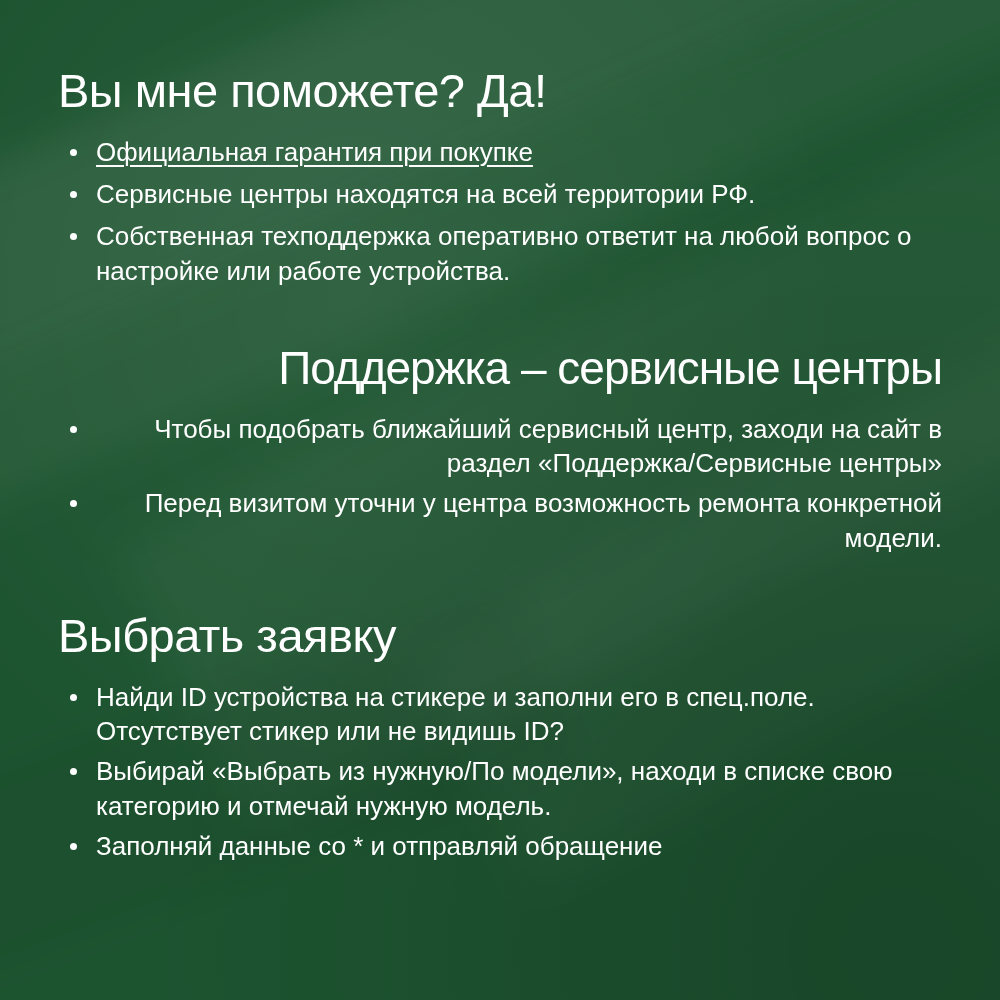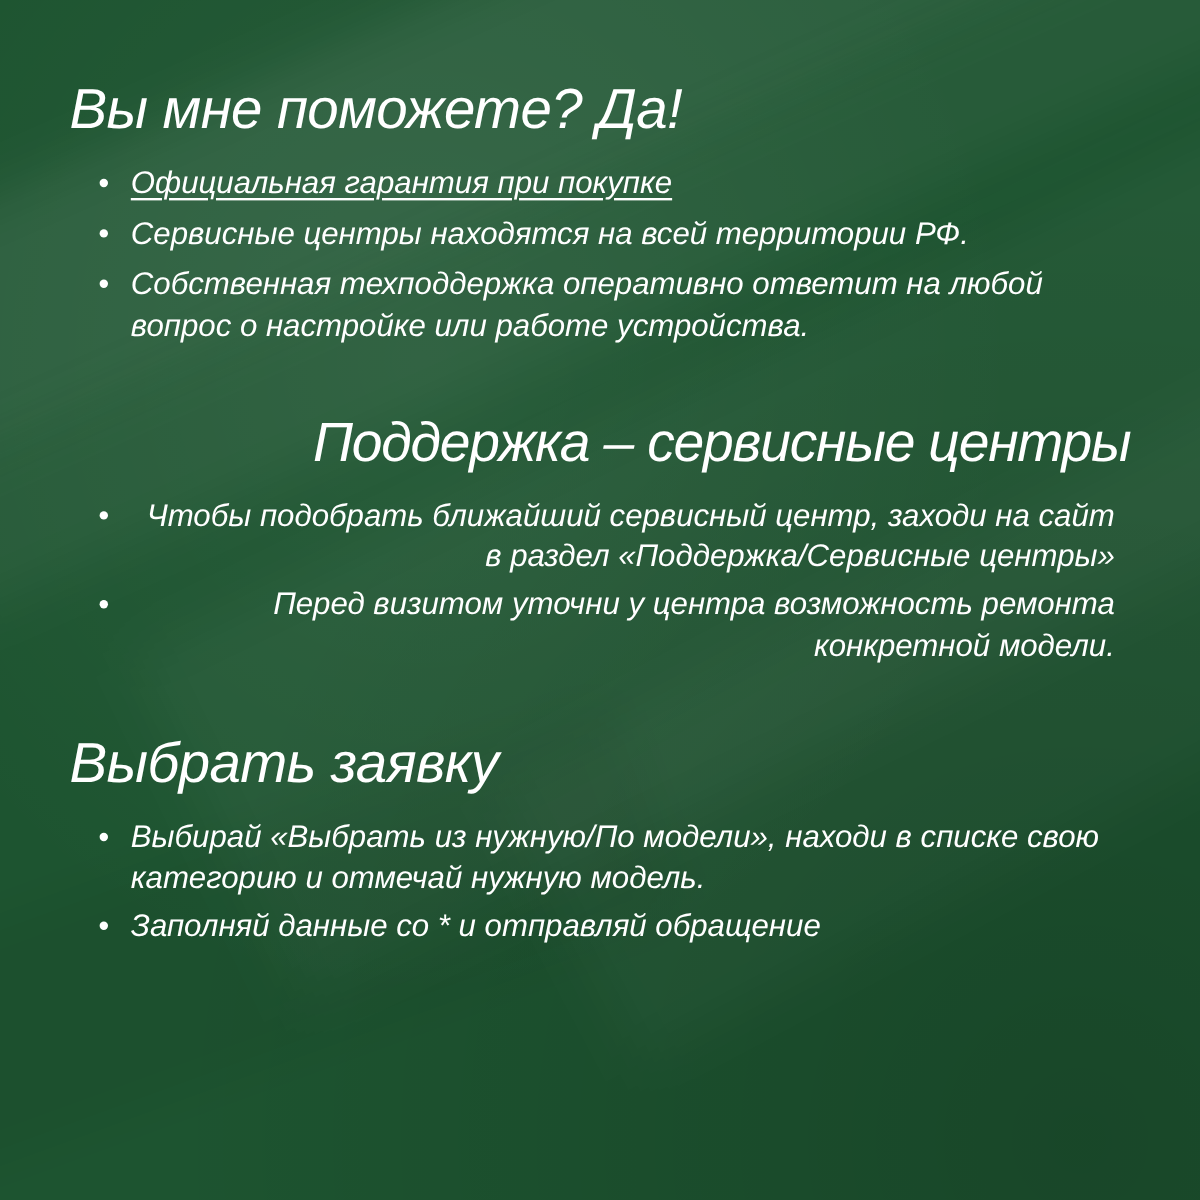--- a/index.html
+++ b/index.html
@@ -82,42 +82,41 @@
   }
 
   .content {
     position: relative;
     padding: 48px 58px 0 58px;
     color: #ffffff;
   }
 
   .section {
     margin-bottom: 0;
-    font-style: italic;
   }
   .section + .section {
     margin-top: 56px;
   }
 
   .section-title {
     font-size: 47px;
     font-weight: 400;
     line-height: 1.08;
     letter-spacing: -0.5px;
     margin: 0 0 18px 0;
     color: #ffffff;
     white-space: nowrap;
   }
   .section-title.tight {
     letter-spacing: -1.2px;
   }
 
   ul.bullets {
     list-style: none;
-    margin: 13px;
+    margin: 0;
     padding: 0;
   }
   ul.bullets > li {
     position: relative;
     padding-left: 38px;
     font-size: 26px;
     line-height: 1.32;
     margin-bottom: 8px;
     color: #ffffff;
     font-weight: 400;
@@ -188,20 +187,23 @@
         <li>
           <span>Перед визитом уточни у центра возможность ремонта конкретной модели.</span>
         </li>
       </ul>
     </section>
 
     <section class="section sec3">
       <h1 class="section-title">Выбрать заявку</h1>
       <ul class="bullets">
         <li>
+          <span>Найди ID устройства на стикере и заполни его в спец.поле. Отсутствует стикер или не видишь ID?</span>
+        </li>
+        <li>
           <span>Выбирай «Выбрать из нужную/По модели», находи в списке свою категорию и отмечай нужную модель.</span>
         </li>
         <li>
           <span>Заполняй данные со * и отправляй обращение</span>
         </li>
       </ul>
     </section>
 
   </div>
 </div>

